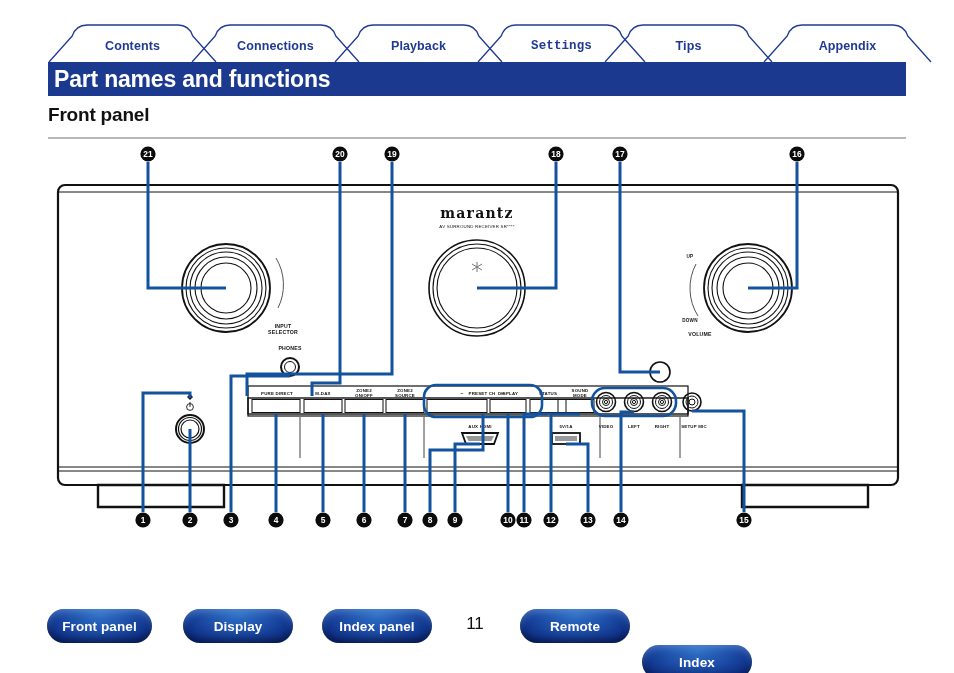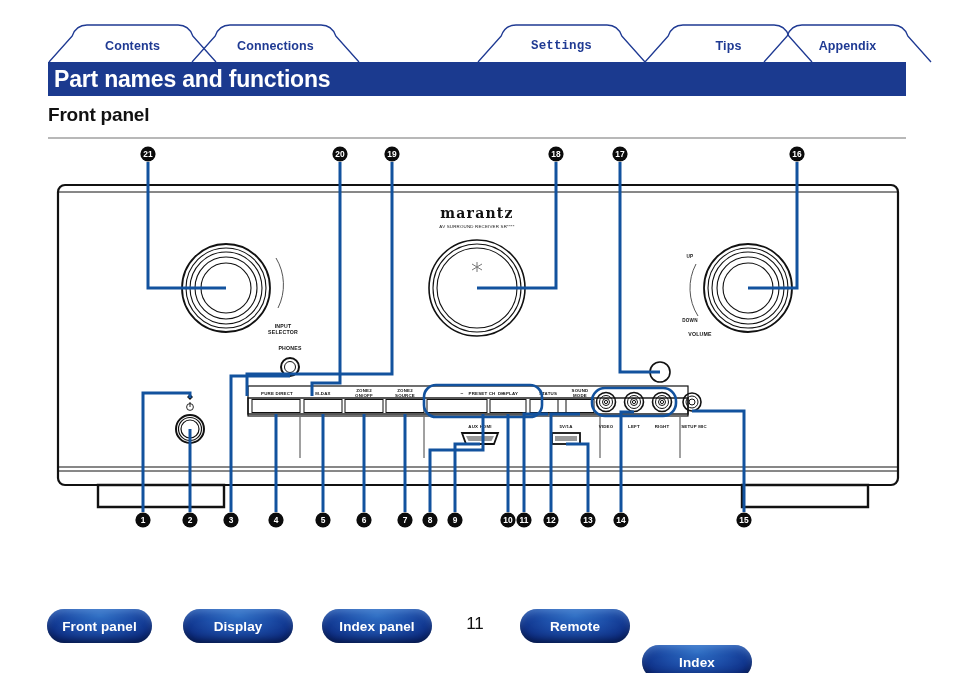--- a/index.html
+++ b/index.html
@@ -119,27 +119,33 @@
         <path d="M 1,38 L 24.2,12 Q 28,1 39,1 L 130,1 Q 141,1 144.8,12 L 168,38" fill="none" stroke="#1f3a93" stroke-width="1.3" stroke-linejoin="round"></path>
       </svg>
       <span class="tab-label">Contents</span>
     </div>
     <div class="tab" style="left: 143px; width: 169px;">
       <svg width="169" height="39" viewBox="0 0 169 39">
         <path d="M 1,38 L 24.2,12 Q 28,1 39,1 L 130,1 Q 141,1 144.8,12 L 168,38" fill="none" stroke="#1f3a93" stroke-width="1.3" stroke-linejoin="round"></path>
       </svg>
       <span class="tab-label">Connections</span>
     </div>
+    <div class="tab" style="left: 286px; width: 169px;">
+      <svg width="169" height="39" viewBox="0 0 169 39">
+        <path d="M 1,38 L 24.2,12 Q 28,1 39,1 L 130,1 Q 141,1 144.8,12 L 168,38" fill="none" stroke="#1f3a93" stroke-width="1.3" stroke-linejoin="round"></path>
+      </svg>
+      <span class="tab-label">Playback</span>
+    </div>
     <div class="tab" style="left: 429px; width: 169px; font-family: Liberation Mono, monospace;">
       <svg width="169" height="39" viewBox="0 0 169 39">
         <path d="M 1,38 L 24.2,12 Q 28,1 39,1 L 130,1 Q 141,1 144.8,12 L 168,38" fill="none" stroke="#1f3a93" stroke-width="1.3" stroke-linejoin="round"></path>
       </svg>
       <span class="tab-label">Settings</span>
     </div>
-    <div class="tab" style="left: 596px; width: 169px;">
+    <div class="tab" style="left: 556px; width: 169px;">
       <svg width="169" height="39" viewBox="0 0 169 39">
         <path d="M 1,38 L 24.2,12 Q 28,1 39,1 L 130,1 Q 141,1 144.8,12 L 168,38" fill="none" stroke="#1f3a93" stroke-width="1.3" stroke-linejoin="round"></path>
       </svg>
       <span class="tab-label">Tips</span>
     </div>
     <div class="tab" style="left: 715px; width: 169px;">
       <svg width="169" height="39" viewBox="0 0 169 39">
         <path d="M 1,38 L 24.2,12 Q 28,1 39,1 L 130,1 Q 141,1 144.8,12 L 168,38" fill="none" stroke="#1f3a93" stroke-width="1.3" stroke-linejoin="round"></path>
       </svg>
       <span class="tab-label">Appendix</span>

